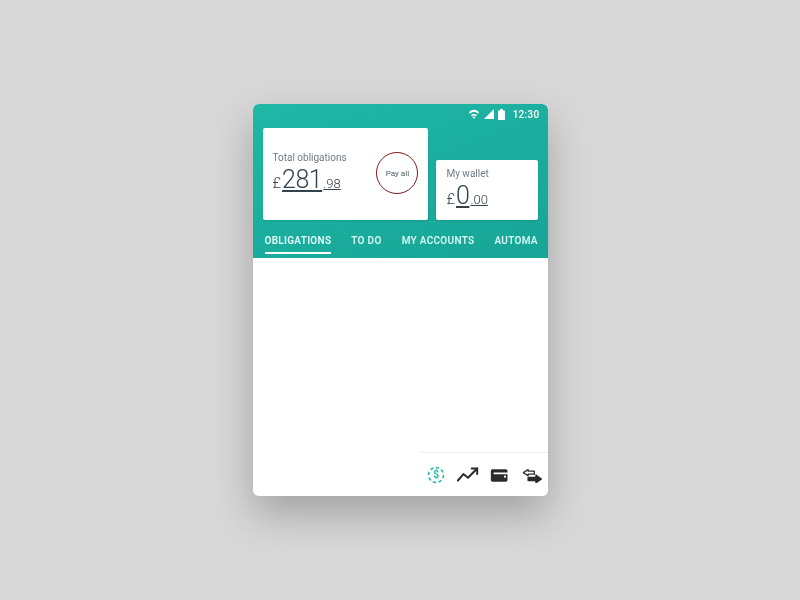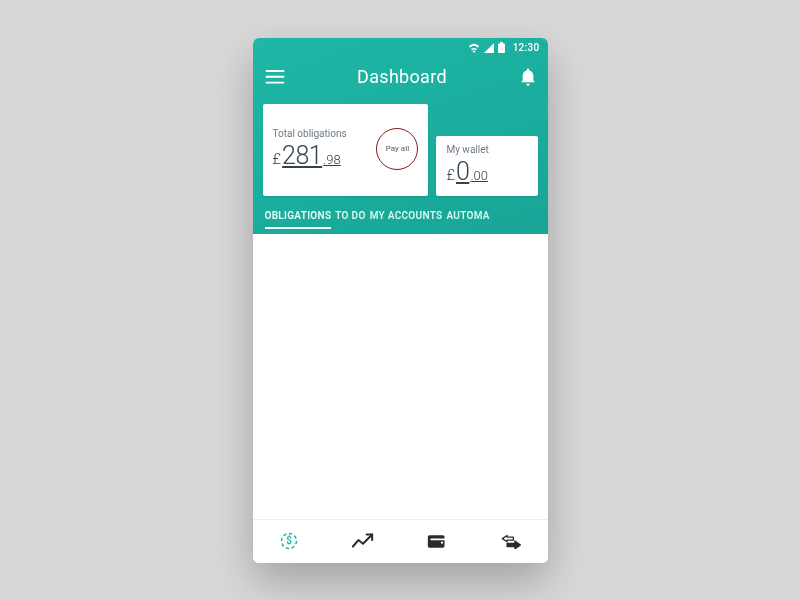--- a/index.html
+++ b/index.html
@@ -7,27 +7,28 @@
     width: 800px; height: 600px;
     background: #d8d8d8;
     font-family: -apple-system, BlinkMacSystemFont, "Segoe UI", Roboto, sans-serif;
     overflow: hidden;
   }
   .stage {
     width: 800px; height: 600px;
     display: flex; align-items: center; justify-content: center;
   }
   .phone {
-    width: 295px; height: 525px;
+    width: 295px; height: 392px;
     background: #fff;
     border-radius: 6px;
     box-shadow: 0 18px 40px rgba(0,0,0,0.25);
     overflow: hidden;
     display: flex; flex-direction: column;
     position: relative;
+    align-items: flex-end;
   }
   .header-area {
     background: linear-gradient(160deg, #1fb7a6 0%, #17a596 100%);
     width: 100%;
     padding-bottom: 0;
   }
   .statusbar {
     height: 18px;
     display: flex;
     justify-content: flex-end;
@@ -86,21 +87,21 @@
     border: 1px solid #7f1d1d;
     border-radius: 50%;
     display: flex; align-items: center; justify-content: center;
     font-size: 8px; color: #4a5a66;
     margin-left: 6px;
     flex-shrink: 0;
     cursor: pointer;
   }
   .tabs {
     display: flex;
-    gap: 4px;
+    gap: 20px;
     padding: 0 12px;
     color: #e6fffb;
     font-size: 10px;
     font-weight: 600;
     letter-spacing: .3px;
     overflow: hidden;
     height: 28px;
     align-items: center;
     white-space: nowrap;
   }
@@ -151,35 +152,20 @@
             </svg>
         </span>
         <span>
           <svg width="7" height="11" viewBox="0 0 10 16" fill="#fff">
               <path d="M3 0h4v2h2c.6 0 1 .4 1 1v12c0 .6-.4 1-1 1H1c-.6 0-1-.4-1-1V3c0-.6.4-1 1-1h2V0z"></path>
             </svg>
         </span>
         <span class="time">12:30</span>
       </div>
 
-      <div class="appbar">
-        <span style="cursor:pointer">
-          <svg width="20" height="14" viewBox="0 0 24 18" fill="#fff">
-              <rect width="24" height="2.5" rx="1"></rect>
-              <rect y="7.5" width="24" height="2.5" rx="1"></rect>
-              <rect y="15" width="24" height="2.5" rx="1"></rect>
-            </svg>
-        </span>
-        <div class="title">Dashboard</div>
-        <span style="cursor:pointer">
-          <svg width="16" height="18" viewBox="0 0 24 26" fill="#fff">
-              <path d="M12 26c1.5 0 2.7-1.2 2.7-2.7H9.3C9.3 24.8 10.5 26 12 26zM20 18V11c0-4-2.6-7.3-6.3-8.1V2c0-1-.8-1.8-1.7-1.8S10.3 1 10.3 2v.9C6.6 3.7 4 7 4 11v7l-2 2v1h20v-1l-2-2z"></path>
-            </svg>
-        </span>
-      </div>
 
       <div class="cards-row">
         <div class="card obl">
           <div>
             <div class="label">Total obligations</div>
             <div class="amount">
               <span class="cur">£</span>
               <span class="big">281</span>
               <span class="dec">.98</span>
             </div>

